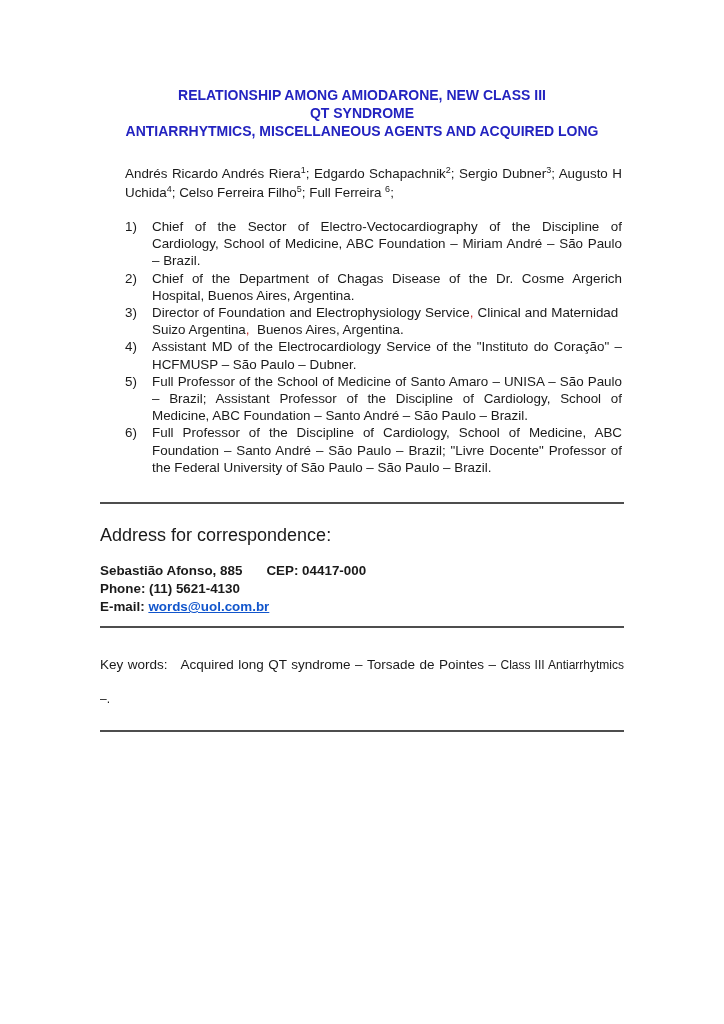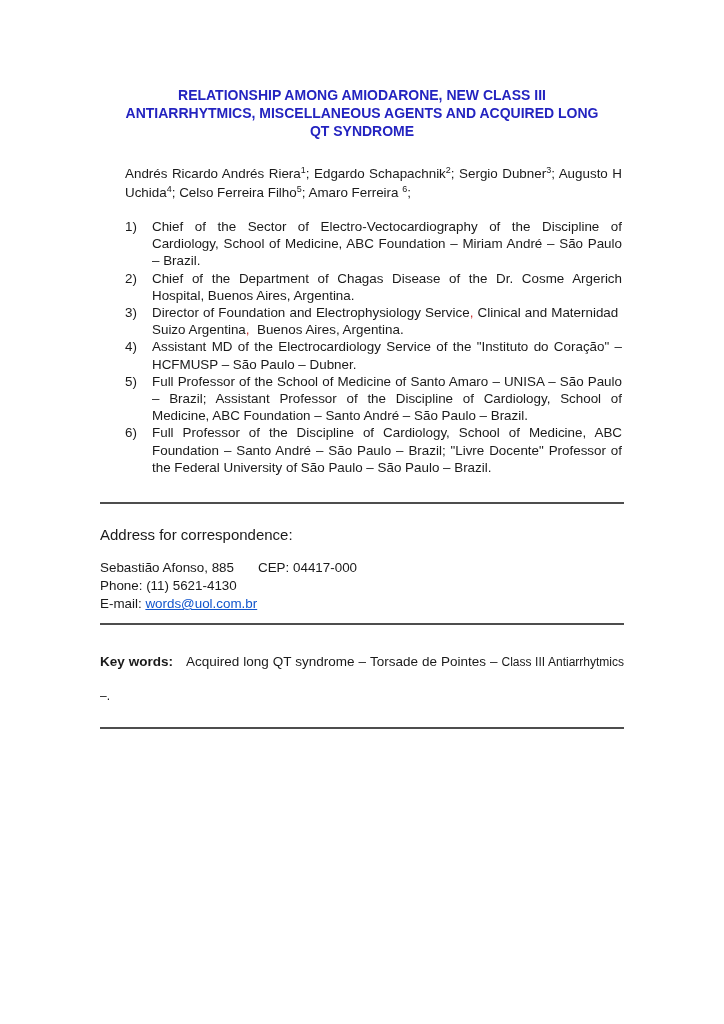--- a/index.html
+++ b/index.html
@@ -70,58 +70,59 @@
     background: var(--rule-gray, #4d4d4d);
     margin: 0;
     width: 524px;
   }
   .rule-1 { margin-top: 26px; }
   .rule-2 { margin-top: 10px; }
   .rule-3 { margin-top: 10px; }
   
   .corr-heading {
     margin-top: 22px;
-    font-size: 15px;
+    font-size: 18px;
     line-height: 18px;
   }
   .address {
     margin-top: 13px;
     font-size: 13.4px;
     line-height: 18px;
+    font-weight: bold;
   }
   .address .row { white-space: nowrap; }
   .cep { margin-left: 24px; }
   a.email-link, .email-link {
     color: var(--link-blue, #1155cc);
     text-decoration: underline;
     cursor: pointer;
   }
   
   .keywords {
     margin-top: 20px;
     width: 524px;
     text-align: justify;
     font-size: 13.5px;
     line-height: 33px;
   }
-  .kw-label { font-weight: bold; margin-right: 13px; }
+  .kw-label { font-weight: normal; margin-right: 13px; }
   .kw-small { font-size: 12px; }
 </style>
 </head>
 <body>
 
 <div class="content">
 
   <div class="doc-title">
     <div>RELATIONSHIP AMONG AMIODARONE, NEW CLASS III</div>
+    <div>QT SYNDROME</div>
     <div>ANTIARRHYTMICS, MISCELLANEOUS AGENTS AND ACQUIRED LONG</div>
-    <div>QT SYNDROME</div>
   </div>
 
-  <p class="authors"><span>Andrés Ricardo Andrés Riera</span><sup>1</sup><span>; </span><span>Edgardo Schapachnik</span><sup>2</sup><span>; </span><span>Sergio Dubner</span><sup>3</sup><span>; </span><span>Augusto H Uchida</span><sup>4</sup><span>; </span><span>Celso Ferreira Filho</span><sup>5</sup><span>; </span><span>Amaro Ferreira </span><sup>6</sup><span>;</span></p>
+  <p class="authors"><span>Andrés Ricardo Andrés Riera</span><sup>1</sup><span>; </span><span>Edgardo Schapachnik</span><sup>2</sup><span>; </span><span>Sergio Dubner</span><sup>3</sup><span>; </span><span>Augusto H Uchida</span><sup>4</sup><span>; </span><span>Celso Ferreira Filho</span><sup>5</sup><span>; </span><span>Full Ferreira </span><sup>6</sup><span>;</span></p>
 
   <ol class="affiliations">
       <li><span class="li-num">1)</span><span class="li-body"><span>Chief of the Sector of Electro-Vectocardiography of the Discipline of Cardiology, School of Medicine, ABC Foundation – Miriam André – São Paulo – Brazil.</span></span></li>
       <li><span class="li-num">2)</span><span class="li-body"><span>Chief of the Department of Chagas Disease of the Dr. Cosme Argerich Hospital, Buenos Aires, Argentina.</span></span></li>
       <li><span class="li-num">3)</span><span class="li-body"><span>Director of Foundation and Electrophysiology Service</span><span class="seg-red">,</span><span> Clinical and Maternidad&nbsp; Suizo Argentina</span><span class="seg-red">,</span><span>&nbsp; Buenos Aires, Argentina.</span></span></li>
       <li><span class="li-num">4)</span><span class="li-body"><span>Assistant MD of the Electrocardiology Service of the "Instituto do Coração" – HCFMUSP – São Paulo – Dubner.</span></span></li>
       <li><span class="li-num">5)</span><span class="li-body"><span>Full Professor of the School of Medicine of Santo Amaro – UNISA – São Paulo – Brazil; Assistant Professor of the Discipline of Cardiology, School of Medicine, ABC Foundation – Santo André – São Paulo – Brazil.</span></span></li>
       <li><span class="li-num">6)</span><span class="li-body"><span>Full Professor of the Discipline of Cardiology, School of Medicine, ABC Foundation – Santo André – São Paulo – Brazil; "Livre Docente" Professor of the Federal University of São Paulo – São Paulo – Brazil.</span></span></li>
     </ol>
 

